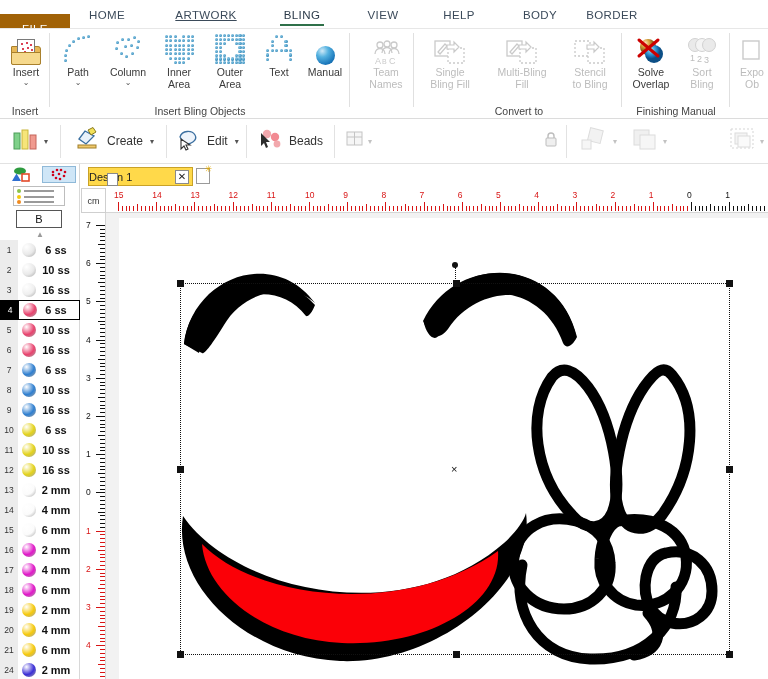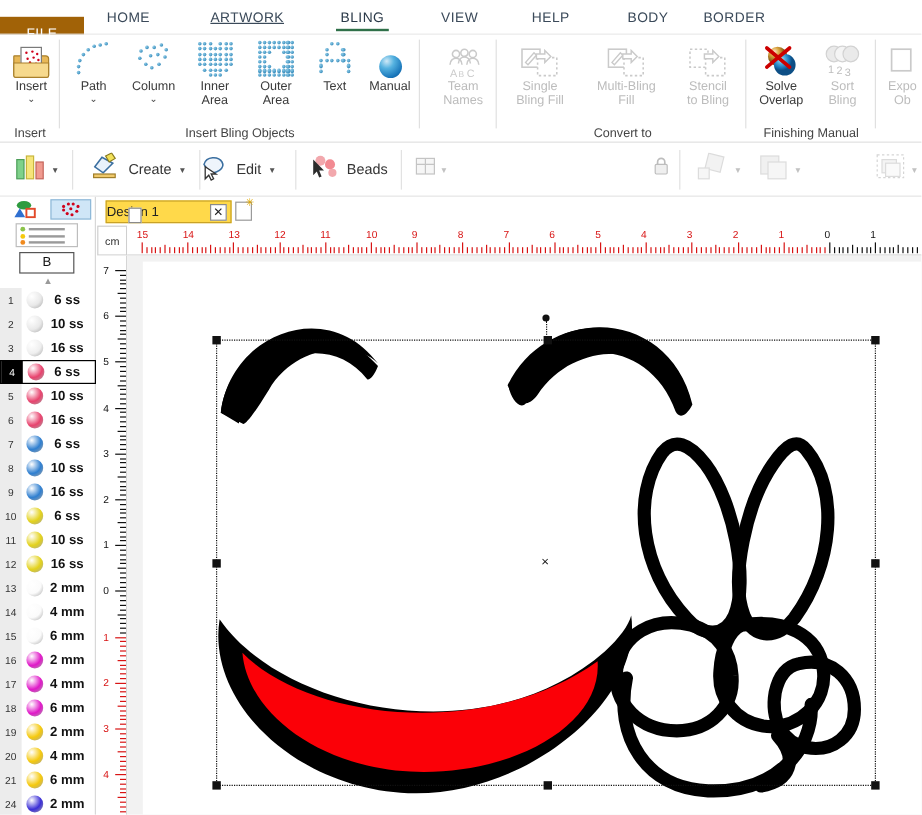--- a/index.html
+++ b/index.html
@@ -549,21 +549,21 @@
           <path d="M12 3 L17 0.5 L20 5 L15 8 Z" fill="#f2e15a" stroke="#8a7b1f" stroke-width="1"></path>
           <rect x="2" y="18" width="18" height="3" fill="#f0c96b" stroke="#a07f2b"></rect>
         </svg>
       </span>
       <span class="tl">Create</span>
       <span class="caret" style="margin-left:7px;">▾</span>
     </div>
 
     <div class="tsep" style="left:166px;"></div>
 
-    <div class="tbtn" style="left:162px;align-items:center;">
+    <div class="tbtn" style="left:172px;align-items:center;">
       <span>
         <svg width="26" height="24" viewBox="0 0 26 24">
           <path d="M4 10 C6 3, 16 3, 19 8 C22 13, 14 19, 8 16 Z" fill="#eef4fb" stroke="#3b6fa0" stroke-width="1.3"></path>
           <path d="M5 12 L5 22 L8 19 L10 23 L12 22 L10 18 L14 18 Z" fill="#fff" stroke="#333" stroke-width="1.1"></path>
         </svg>
       </span>
       <span class="tl">Edit</span>
       <span class="caret" style="margin-left:7px;">▾</span>
     </div>
 

